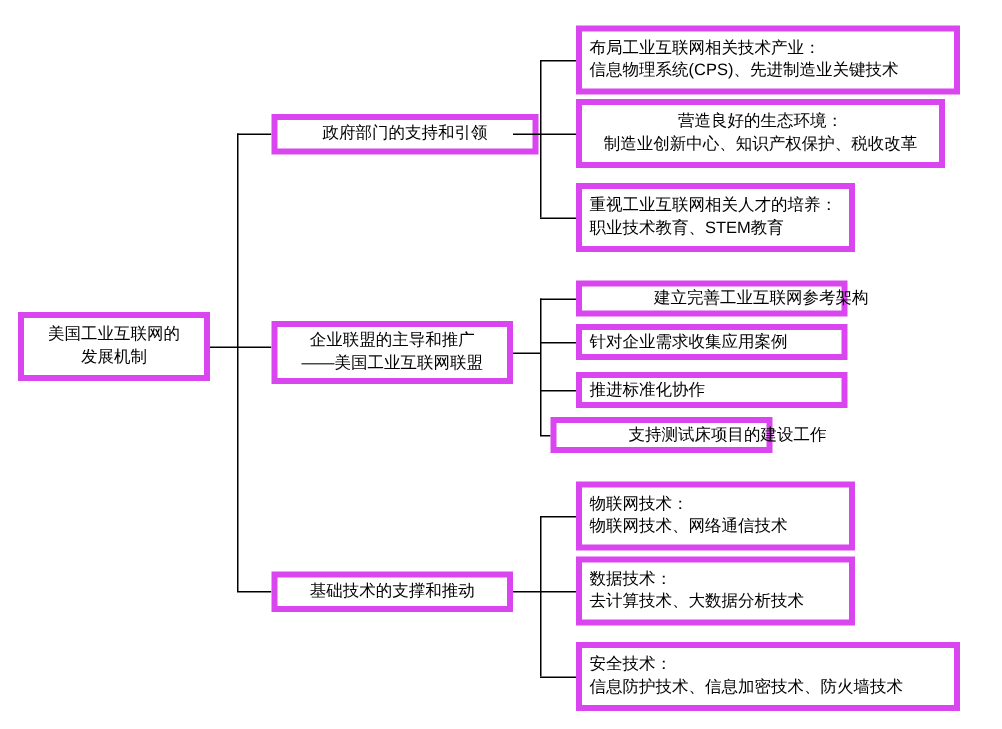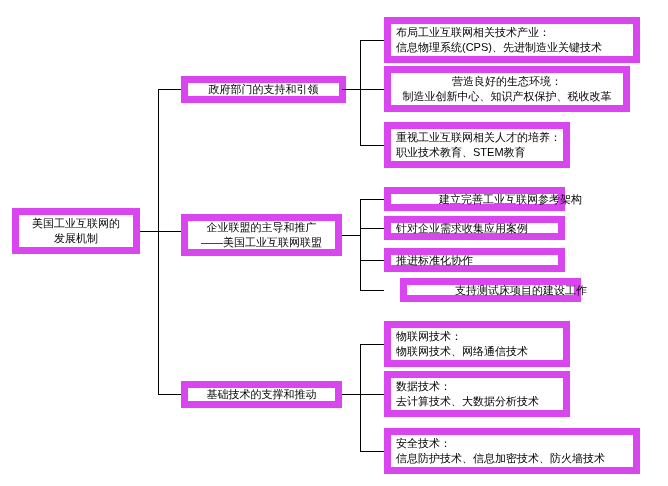--- a/index.html
+++ b/index.html
@@ -13,21 +13,21 @@
   #canvas {
     position: relative;
     width: 668px;
     height: 486px;
     background: #ffffff;
     overflow: hidden;
   }
   .node {
     position: absolute;
     box-sizing: border-box;
-    border: 7px solid #d946ef;
+    border: 4px solid #d946ef;
     background: #ffffff;
     display: flex;
     flex-direction: column;
     justify-content: center;
     align-items: flex-start;
     font-size: 11px;
     line-height: 15px;
     color: #000000;
     padding: 2px 5px;
   }
@@ -66,21 +66,21 @@
 
   <div class="connector h" style="left:140px; top:231px; width:18px;"></div>
   <div class="connector v" style="left:158px; top:89px; height:305px;"></div>
 
   <div class="connector h" style="left:158px; top:89px; width:23px;"></div>
 
   <div class="connector h" style="left:158px; top:231px; width:23px;"></div>
 
   <div class="connector h" style="left:158px; top:394px; width:23px;"></div>
 
-  <div class="node center" style="left:181px; top:76px; width:165px; height:27px;">
+  <div class="node center" style="left:181px; top:76px; width:178px; height:27px;">
     <span class="line">政府部门的支持和引领</span>
   </div>
 
   <div class="connector h" style="left:342px; top:89px; width:18px;"></div>
   <div class="connector v" style="left:360px; top:40px; height:105px;"></div>
   <div class="connector h" style="left:360px; top:40px; width:24px;"></div>
   <div class="connector h" style="left:360px; top:89px; width:24px;"></div>
   <div class="connector h" style="left:360px; top:145px; width:24px;"></div>
 
   <div class="node" style="left:384px; top:17px; width:256px; height:46px;">
@@ -110,21 +110,21 @@
 
   <div class="node" style="left:384px; top:187px; width:181px; height:24px;padding-left:48px;">
     <span class="line">建立完善工业互联网参考架构</span>
   </div>
   <div class="node" style="left:384px; top:216px; width:181px; height:24px;">
     <span class="line">针对企业需求收集应用案例</span>
   </div>
   <div class="node" style="left:384px; top:248px; width:181px; height:24px;">
     <span class="line">推进标准化协作</span>
   </div>
-  <div class="node" style="left:400px; top:278px; width:181px; height:24px;padding-left:48px;">
+  <div class="node" style="left:367px; top:278px; width:148px; height:24px;padding-left:48px;">
     <span class="line">支持测试床项目的建设工作</span>
   </div>
 
   <div class="node center" style="left:181px; top:381px; width:161px; height:27px;">
     <span class="line">基础技术的支撑和推动</span>
   </div>
 
   <div class="connector h" style="left:342px; top:394px; width:18px;"></div>
   <div class="connector v" style="left:360px; top:344px; height:107px;"></div>
   <div class="connector h" style="left:360px; top:344px; width:24px;"></div>

